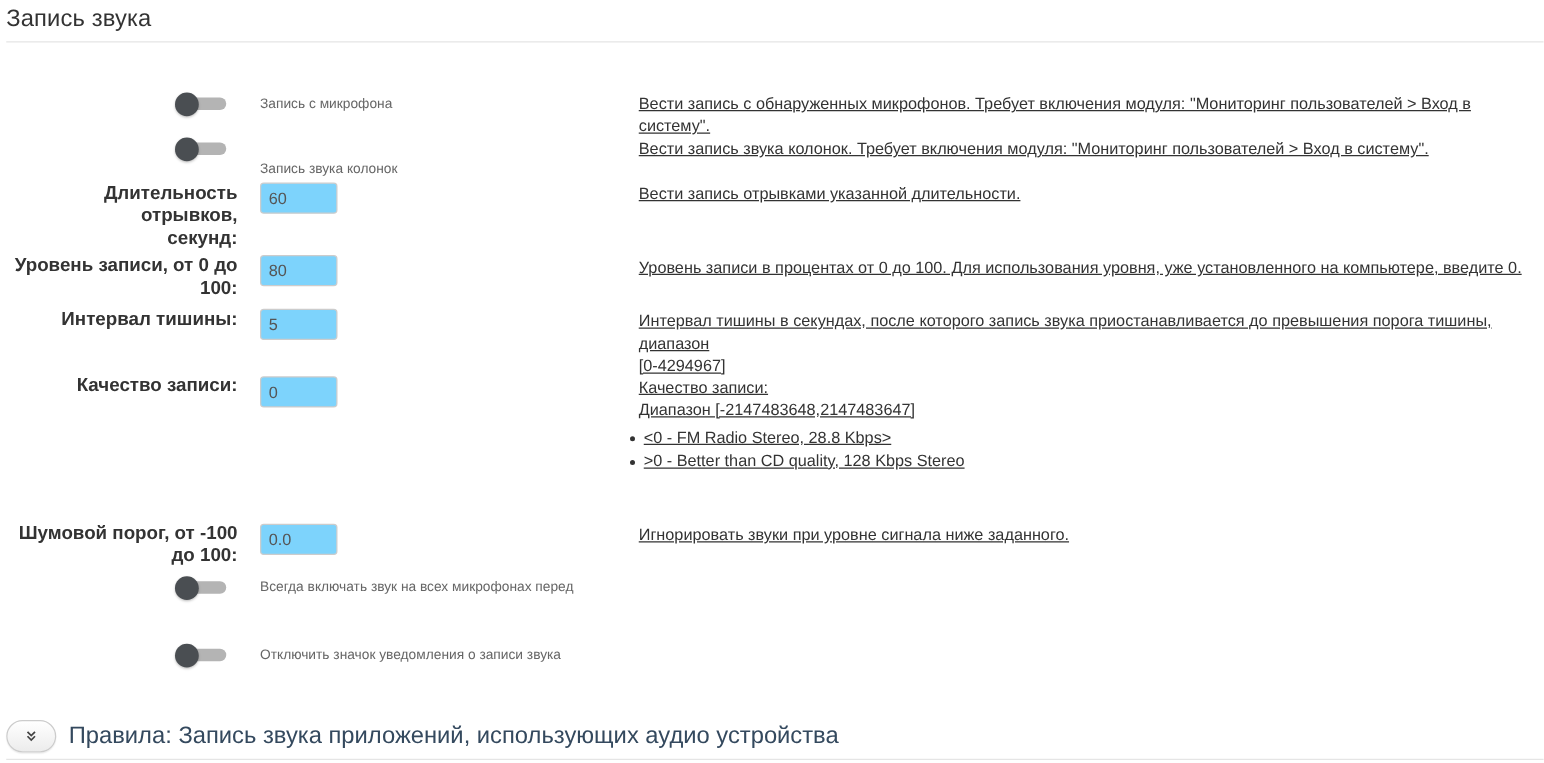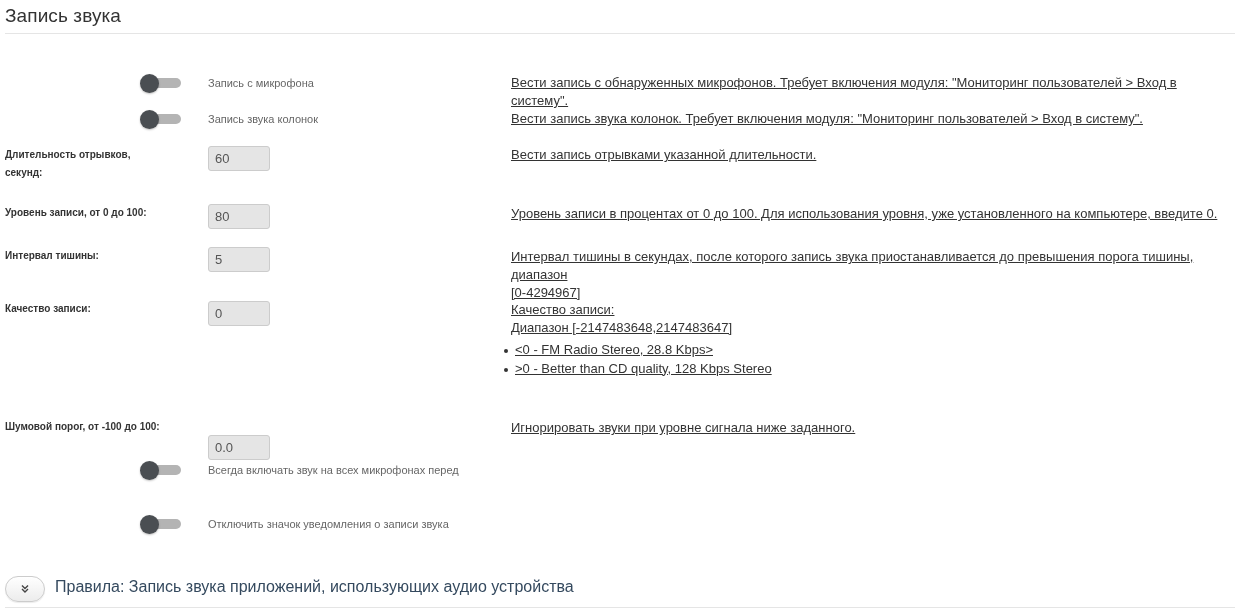--- a/index.html
+++ b/index.html
@@ -19,22 +19,22 @@
     .section-rule {
       position: absolute; left: 5px; right: 0; top: 33px;
       height: 1px; background: #e5e5e5;
     }
 
     
     .row { position: absolute; left: 0; width: 1235px; }
 
     .label {
       position: absolute; right: calc(1235px - 190px); 
-      width: 185px; text-align: left;
-      font-size: 10px; font-weight: bold; color: #333333; line-height: 18px;
+      width: 185px; text-align: right;
+      font-size: 15px; font-weight: bold; color: #333333; line-height: 18px;
     }
 
     .toggle {
       position: absolute; left: 140px; width: 42px; height: 20px; cursor: pointer;
     }
     .toggle .track {
       position: absolute; left: 4px; top: 5px; width: 37px; height: 10px;
       border-radius: 5px; background: #b4b4b4;
     }
     .toggle .knob {
@@ -45,21 +45,21 @@
     .toggle-label {
       position: absolute; left: 208px; width: 270px;
       font-size: 11px; color: #666666; line-height: 18px;
     }
 
     .input {
       position: absolute; left: 208px; width: 62px; height: 25px;
       border: 1px solid #cccccc; border-radius: 3px;
       font-family: "Liberation Sans", sans-serif;
       font-size: 13px; color: #555555; padding: 0 6px;
-      background: #e5e5e5; outline: none;
+      background: #7dd3fc; outline: none;
     }
 
     .desc {
       position: absolute; left: 511px; width: 720px;
       font-size: 13px; color: #333333; line-height: 18px; text-decoration: underline;
     }
     .desc ul { list-style: none; margin-left: -7px; margin-top: 4px; }
     .desc ul li { position: relative; padding-left: 11px; line-height: 18.5px; }
     .desc ul li::before {
       content: ""; position: absolute; left: 0; top: 8px;
@@ -71,21 +71,21 @@
       position: absolute; left: 0; top: 1px; width: 40px; height: 26px;
       border: 1px solid #cccccc; border-radius: 13px;
       background: linear-gradient(#ffffff, #ececec);
       box-shadow: 0 1px 1px rgba(0,0,0,0.08);
       cursor: pointer;
       display: flex; align-items: center; justify-content: center;
     }
     .expand-btn svg { width: 10px; height: 10px; }
     .rules-title {
       position: absolute; left: 50px; top: 3px;
-      font-size: 16px; color: #34495e; font-weight: normal;
+      font-size: 19px; color: #34495e; font-weight: normal;
     }
     .rules-rule {
       position: absolute; left: 0; right: 0; top: 32px; height: 1px; background: #e5e5e5;
     }
   </style>
 </head>
 <body>
 
 <div class="page">
 
@@ -99,21 +99,21 @@
     </div>
     <div class="toggle-label" style="top:1px;">Запись с микрофона</div>
     <div class="desc" style="top:1px;">Вести запись с обнаруженных микрофонов. Требует включения модуля: "Мониторинг пользователей &gt; Вход в систему".</div>
   </div>
 
   <div class="row" style="top:109px;">
     <div class="toggle" style="top:0;">
       <div class="track"></div>
       <div class="knob"></div>
     </div>
-    <div class="toggle-label" style="top:1px;">Запись звука колонок</div>
+    <div class="toggle-label" style="top:17px;">Запись звука колонок</div>
     <div class="desc" style="top:1px;">Вести запись звука колонок. Требует включения модуля: "Мониторинг пользователей &gt; Вход в систему".</div>
   </div>
 
   <div class="row" style="top:146px;">
     <div class="label" style="top:0;">
       <div>Длительность отрывков,</div>
       <div>секунд:</div>
     </div>
     <input class="input" style="top: 0px;" type="text" value="60">
     <div class="desc" style="top:0;">Вести запись отрывками указанной длительности.</div>
@@ -142,21 +142,21 @@
       <div>Диапазон [-2147483648,2147483647]</div>
       <ul>
         <li>&lt;0 - FM Radio Stereo, 28.8 Kbps&gt;</li>
         <li>&gt;0 - Better than CD quality, 128 Kbps Stereo</li>
       </ul>
     </div>
   </div>
 
   <div class="row" style="top:419px;">
     <div class="label" style="top:-1px;">Шумовой порог, от -100 до 100:</div>
-    <input class="input" style="top: 0px; margin-top: 16px;" type="text" value="0.0">
+    <input class="input" style="top: 0px;" type="text" value="0.0">
     <div class="desc" style="top:0;">Игнорировать звуки при уровне сигнала ниже заданного.</div>
   </div>
 
   <div class="row" style="top:460px;">
     <div class="toggle" style="top:0;">
       <div class="track"></div>
       <div class="knob"></div>
     </div>
     <div class="toggle-label" style="top:1px;">
       <div>Всегда включать звук на всех микрофонах перед</div>

